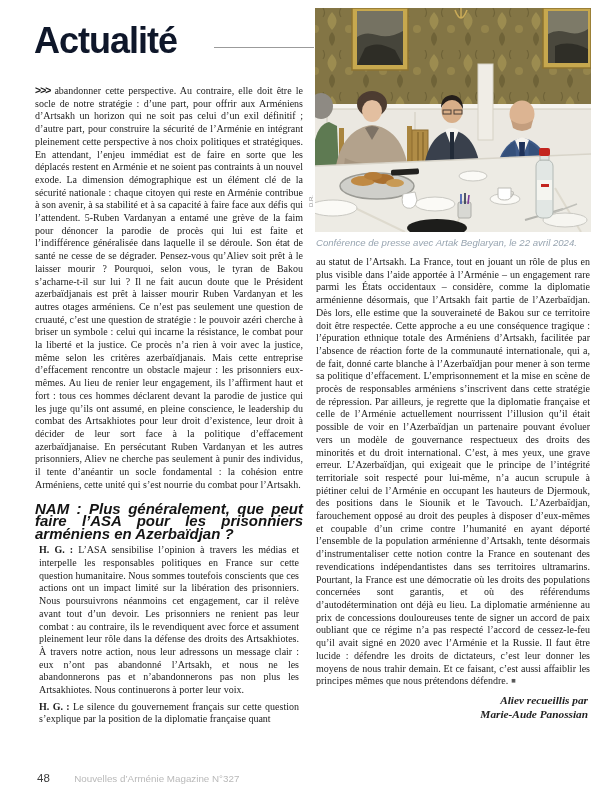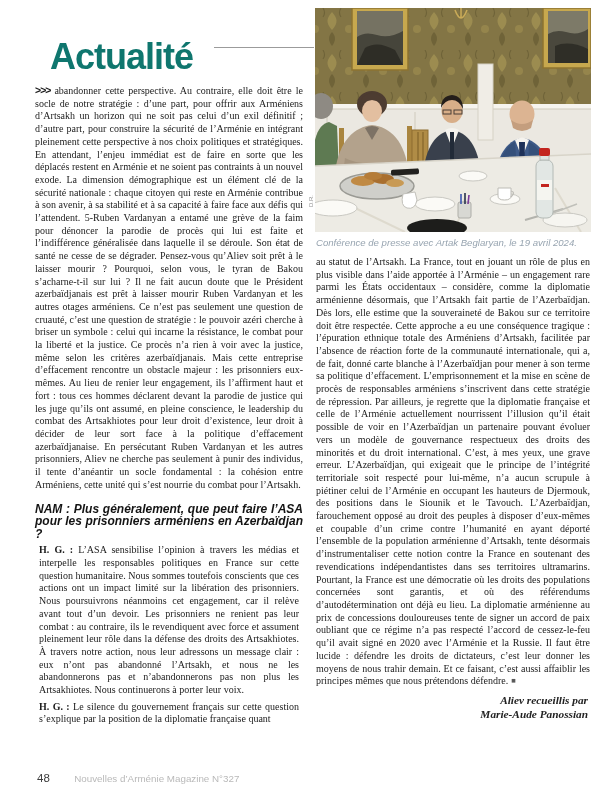--- a/index.html
+++ b/index.html
@@ -1,23 +1,23 @@
 <!DOCTYPE html>
 <html><head>
 <meta charset="utf-8">
 <style>
   html,body{margin:0;padding:0;}
   body{
     width:611px;height:800px;position:relative;background:#ffffff;
     font-family:"Liberation Serif", serif;color:#1b1b1b;overflow:hidden;
   }
   .page-title{
-    position:absolute;left:34px;top:20px;margin:16px;
+    position:absolute;left:34px;top:20px;margin:0;
     font-family:"Liberation Sans", sans-serif;font-weight:bold;
-    font-size:36px;letter-spacing:-1px;color:#0f766e;
+    font-size:36px;letter-spacing:-1px;color:#0f172a;
   }
   .title-rule{
     position:absolute;left:214px;top:47px;width:100px;height:1px;background:#9b9b9b;
   }
   .photo{
     position:absolute;left:315px;top:8px;width:276px;height:224px;margin:0;
     background:#847646;overflow:hidden;
   }
   .photo-credit{
     position:absolute;left:299px;top:198px;width:24px;
@@ -37,21 +37,21 @@
     margin:0;font-size:10px;line-height:12.7px;color:#1b1b1b;
     text-align:justify;
   }
   .marker{
     font-family:"Liberation Sans", sans-serif;font-weight:bold;
     letter-spacing:-1px;color:#1a1a1a;margin-right:4px;font-size:10.5px;
   }
   p.question{
     margin:11px 0 0 0;
     font-family:"Liberation Sans", sans-serif;font-weight:bold;font-style:italic;
-    font-size:12px;line-height:12.6px;color:#141414;text-align:justify;
+    font-size:15px;line-height:12.6px;color:#141414;text-align:justify;
   }
   .q-label{white-space:nowrap;}
   p.answer{margin:4px;}
   .a-label{font-weight:bold;}
   .end-mark{color:#5a5a5a;font-size:7.5px;vertical-align:1px;margin-left:3px;}
   .byline{
     margin:5px 2px 0 0;text-align:right;
     font-weight:bold;font-style:italic;font-size:11.3px;line-height:14px;color:#222;
   }
   .footer{
@@ -194,21 +194,21 @@
         <rect x="221" y="152" width="17" height="58" rx="6" fill="#e2e7e4" stroke="#b4bab6" stroke-width="1"></rect>
         <path d="M225,152 L225,147 L234,147 L234,152 Z" fill="#dfe4e1" stroke="#b4bab6" stroke-width="1"></path>
         <rect x="224" y="140" width="11" height="8" rx="2" fill="#c3251f"></rect>
         <rect x="222" y="172" width="15" height="20" fill="#f7f6f1" opacity="0.9"></rect>
         <rect x="226" y="176" width="8" height="3" fill="#c3251f"></rect>
       </g>
     </svg>
   </figure>
 
   <div class="photo-credit">D.R.</div>
-  <div class="photo-caption">Conférence de presse avec Artak Beglaryan, le 19 avril 2024.</div>
+  <div class="photo-caption">Conférence de presse avec Artak Beglaryan, le 22 avril 2024.</div>
 
   <div class="col col-left">
     <p class="body"><span class="marker">&gt;&gt;&gt;</span><span>abandonner cette perspective. Au contraire, elle doit être le socle de notre stratégie : d’une part, pour offrir aux Arméniens d’Artsakh un horizon qui ne soit pas celui d’un exil définitif ; d’autre part, pour construire la sécurité de l’Arménie en intégrant pleinement cette perspective à nos choix politiques et stratégiques. En attendant, l’enjeu immédiat est de faire en sorte que les déplacés restent en Arménie et ne soient pas contraints à un nouvel exode. La dimension démographique est un élément clé de la sécurité nationale : chaque citoyen qui reste en Arménie contribue à son avenir, à sa stabilité et à sa capacité à faire face aux défis qui l’attendent. 5-Ruben Vardanyan a entamé une grève de la faim pour dénoncer la parodie de procès qui lui est faite et l’indifférence généralisée dans laquelle il se déroule. Son état de santé ne cesse de se dégrader. Pensez-vous qu’Aliev soit prêt à le laisser mourir ? Pourquoi, selon vous, le tyran de Bakou s’acharne-t-il sur lui ? Il ne fait aucun doute que le Président azerbaïdjanais est prêt à laisser mourir Ruben Vardanyan et les autres otages arméniens. Ce n’est pas seulement une question de cruauté, c’est une question de stratégie : le pouvoir azéri cherche à briser un symbole : celui qui incarne la résistance, le combat pour la liberté et la justice. Ce procès n’a rien à voir avec la justice, même selon les critères azerbaïdjanais. Mais cette entreprise d’effacement rencontre un obstacle majeur : les prisonniers eux-mêmes. Au lieu de renier leur engagement, ils l’affirment haut et fort : tous ces hommes déclarent devant la parodie de justice qui les juge qu’ils ont assumé, en pleine conscience, le leadership du combat des Artsakhiotes pour leur droit d’existence, leur droit à décider de leur sort face à la politique d’effacement azerbaïdjanaise. En persécutant Ruben Vardanyan et les autres prisonniers, Aliev ne cherche pas seulement à punir des individus, il tente d’anéantir un socle fondamental : la cohésion entre Arméniens, cette unité qui s’est nourrie du combat pour l’Artsakh.</span></p>
 
     <p class="question"><span class="q-label">NAM :</span> <span>Plus généralement, que peut faire l’ASA pour les prisonniers arméniens en Azerbaïdjan ?</span></p>
 
     <p class="body answer"><span class="a-label">H. G. :</span> <span>L’ASA sensibilise l’opinion à travers les médias et interpelle les responsables politiques en France sur cette question humanitaire. Nous sommes toutefois conscients que ces actions ont un impact limité sur la libération des prisonniers. Nous poursuivrons néanmoins cet engagement, car il relève avant tout d’un devoir. Les prisonniers ne renient pas leur combat : au contraire, ils le revendiquent avec force et assument pleinement leur rôle dans la défense des droits des Artsakhiotes. À travers notre action, nous leur adressons un message clair : eux n’ont pas abandonné l’Artsakh, et nous ne les abandonnerons pas et n’abandonnerons pas non plus les Artsakhiotes. Nous continuerons à porter leur voix.</span></p>
 
 
     <p class="body answer"><span class="a-label">H. G. :</span> <span>Le silence du gouvernement français sur cette question s’explique par la position de la diplomatie française quant</span></p>

